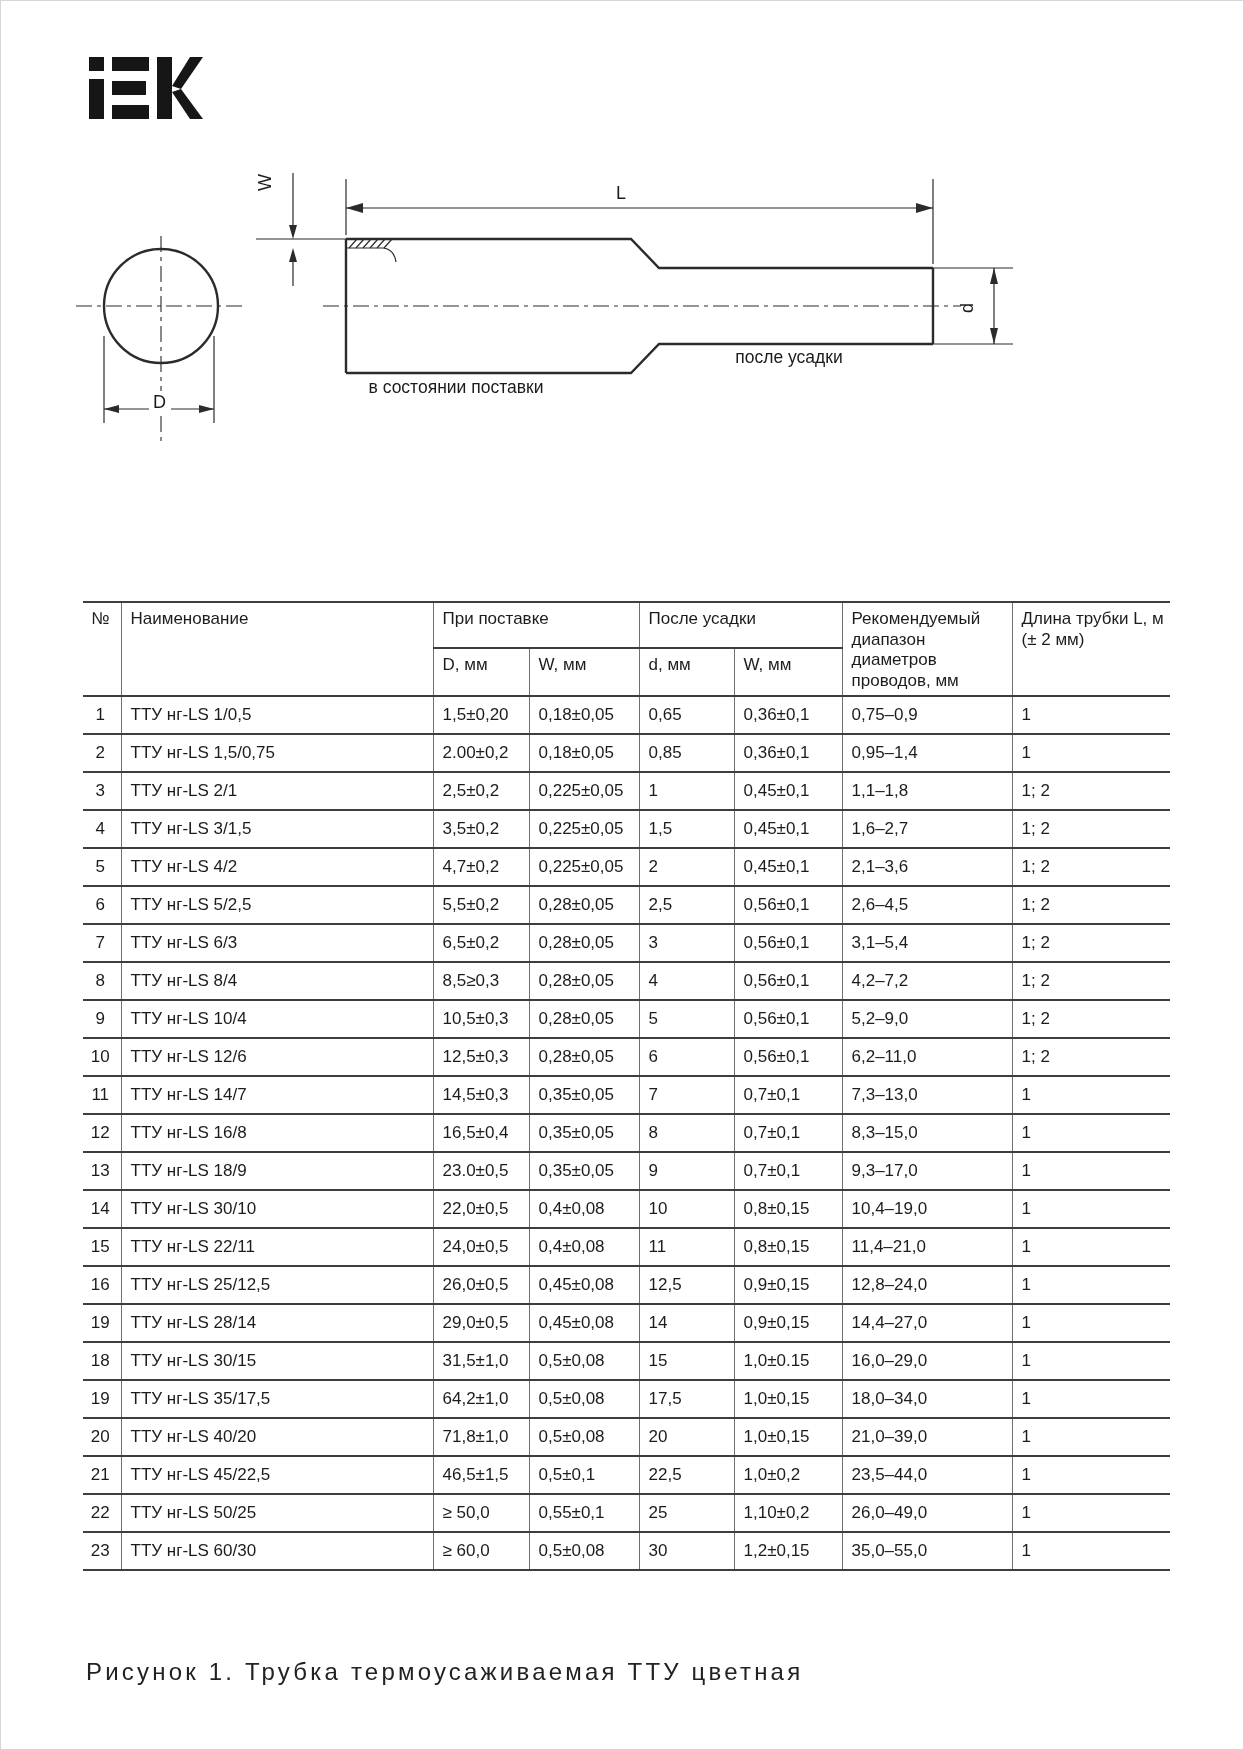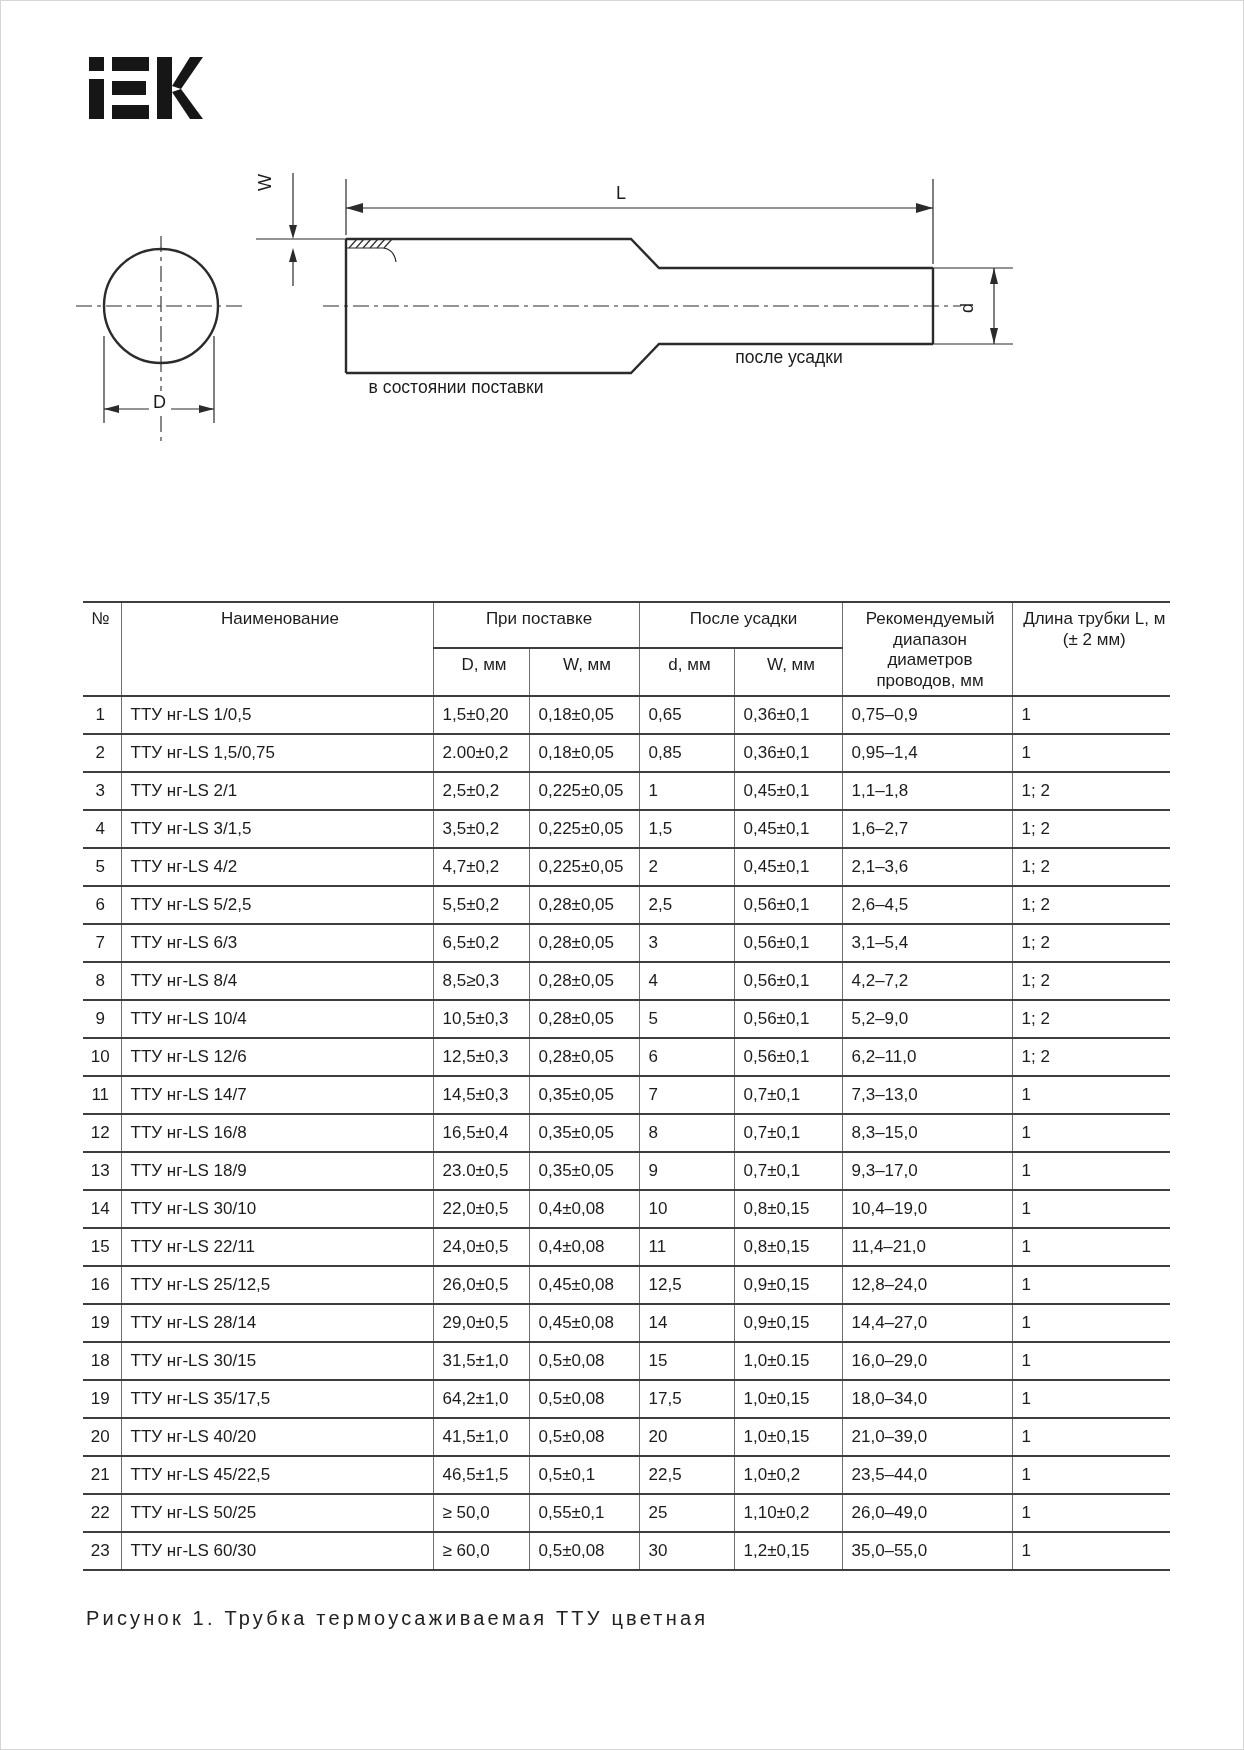--- a/index.html
+++ b/index.html
@@ -35,35 +35,35 @@
     border-bottom:2px solid #3e3e3e;
     font-size:17px;
   }
   .spec-table th,.spec-table td{
     border-top:2px solid #3e3e3e;
     border-left:1px solid #6f6f6f;
     box-sizing:border-box;
     overflow:hidden;
   }
   .spec-table th{
-    font-weight:normal;text-align:center;vertical-align:top;
+    font-weight:normal;text-align:left;vertical-align:top;
     padding:6px 3px 0 9px;line-height:1.22;
   }
   .spec-table thead tr:first-child{height:46px;}
   .spec-table thead tr:last-child{height:48px;}
   .spec-table th.h-num{text-align:center;padding-left:0;border-left:none;}
   .spec-table td{
     height:38px;vertical-align:middle;
     padding:0 3px 0 9px;line-height:1.1;
   }
   .spec-table td:first-child{text-align:center;padding-left:0;border-left:none;}
   
   .caption{
-    position:absolute;left:85px;top:1606px;
-    font-size:20px;letter-spacing:3.2px;color:#222;
+    position:absolute;left:85px;top:1657px;
+    font-size:24px;letter-spacing:3.2px;color:#222;
     white-space:nowrap;
   }
 </style>
 </head>
 <body>
 
 <div class="page">
 
   <div class="logo">
     <svg width="114" height="62" viewBox="0 0 114 62">
@@ -348,21 +348,21 @@
           <td>64,2±1,0</td>
           <td>0,5±0,08</td>
           <td>17,5</td>
           <td>1,0±0,15</td>
           <td>18,0–34,0</td>
           <td>1</td>
         </tr>
         <tr>
           <td>20</td>
           <td>ТТУ нг-LS 40/20</td>
-          <td>41,5±1,0</td>
+          <td>71,8±1,0</td>
           <td>0,5±0,08</td>
           <td>20</td>
           <td>1,0±0,15</td>
           <td>21,0–39,0</td>
           <td>1</td>
         </tr>
         <tr>
           <td>21</td>
           <td>ТТУ нг-LS 45/22,5</td>
           <td>46,5±1,5</td>

